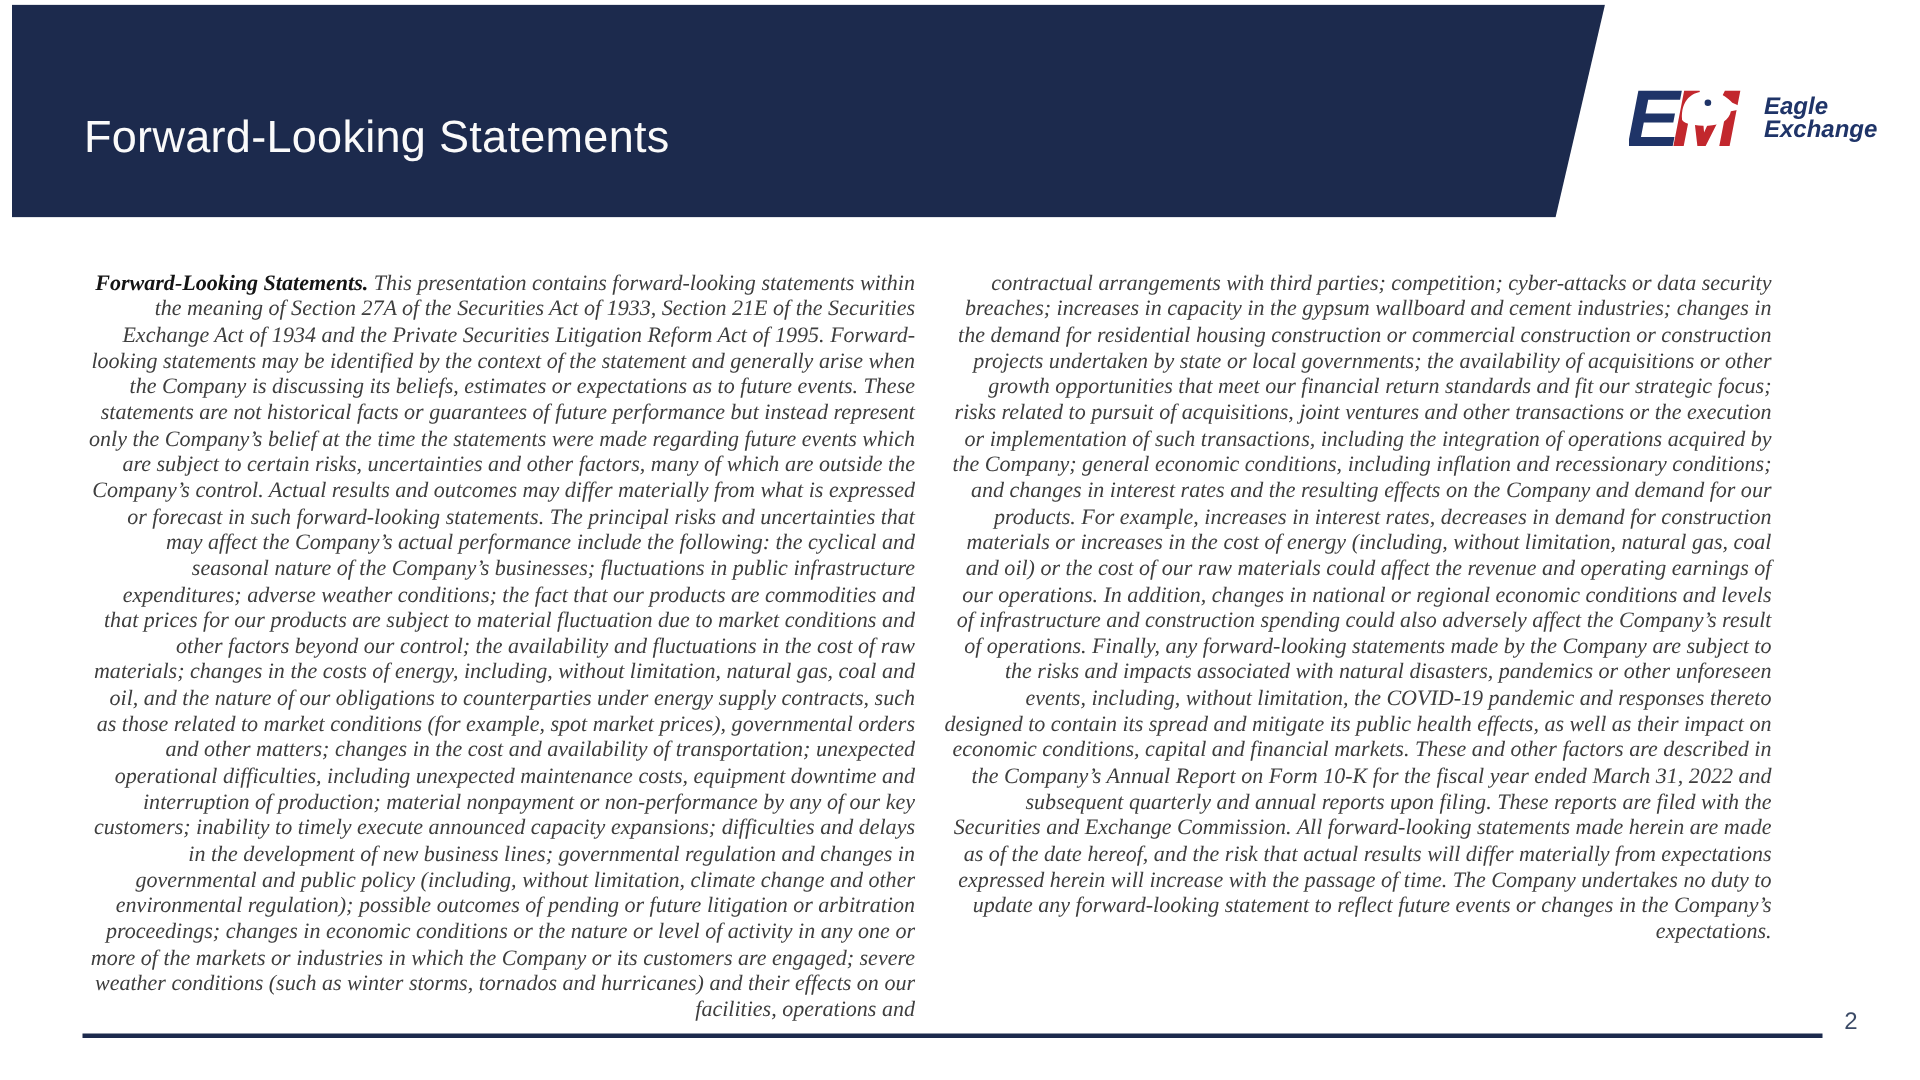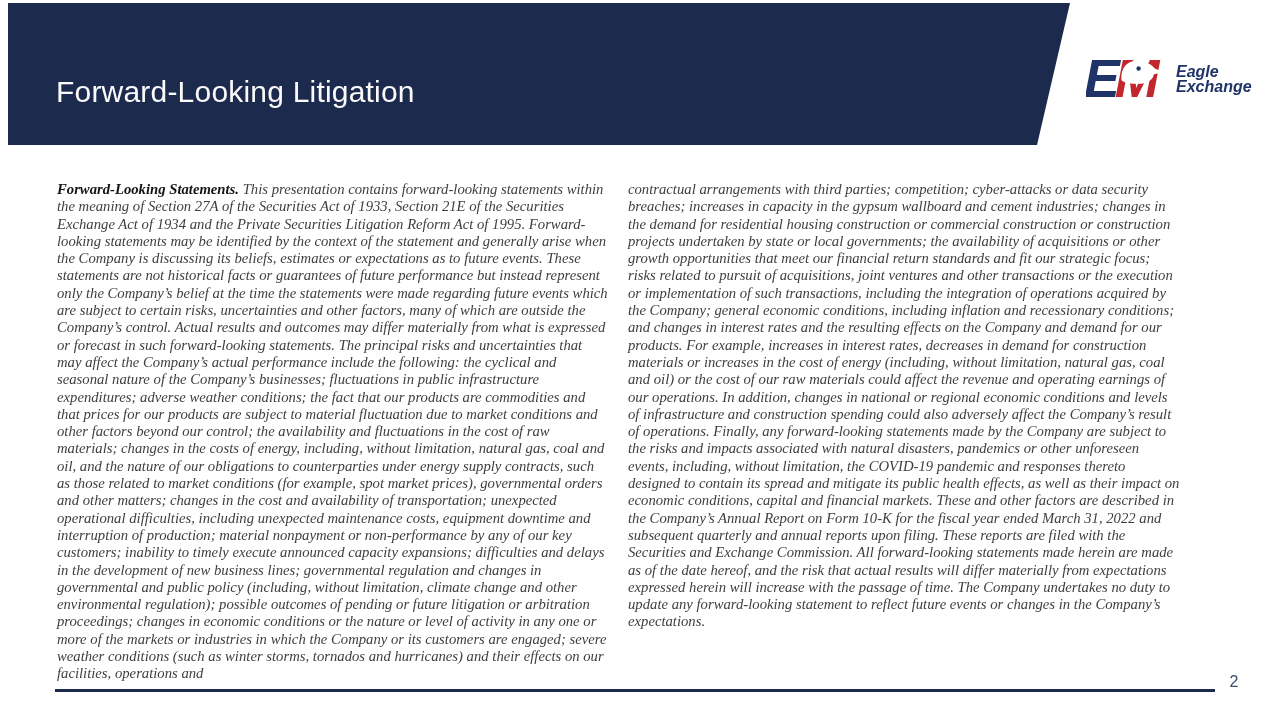--- a/index.html
+++ b/index.html
@@ -58,21 +58,21 @@
     top: 181px;
     width: 1124px;
     display: flex;
     justify-content: space-between;
     font-family: "Liberation Serif", serif;
     font-style: italic;
     font-size: 14.7px;
     line-height: 17.3px;
     color: #3e3e3e;
   }
-  .col { width: 553px; margin: 0; text-align: left; }
+  .col { width: 553px; margin: 0; text-align: right; }
   .lead { font-weight: bold; color: #141414; }
   
   .footer-line {
     position: absolute;
     left: 55px;
     top: 689px;
     width: 1160px;
     height: 3px;
     background: #1c2a4d;
   }
@@ -85,21 +85,21 @@
     font-size: 16px;
     color: #3b4a66;
   }
 </style>
 </head>
 <body>
 
 <div class="slide">
 
   <div class="header">
-    <h1 class="title">Forward-Looking Litigation</h1>
+    <h1 class="title">Forward-Looking Statements</h1>
   </div>
 
   <div class="logo">
     <svg class="logo-mark" viewBox="0 0 92 52" xmlns="http://www.w3.org/2000/svg">
       <text x="-2" y="45" font-family="Liberation Sans, sans-serif" font-weight="bold" font-style="italic" font-size="56" fill="#1f3468">E</text>
       <text x="30" y="45" font-family="Liberation Sans, sans-serif" font-weight="bold" font-style="italic" font-size="56" fill="#c2272d">M</text>
       <path d="M37 27 C36 13 44 7 54 7 C63 7 68 11 72 15 L81 19 L71 21 C70 27 64 31 55 31 C46 31 39 30 37 27 Z" fill="#ffffff"></path>
       <circle cx="55" cy="15" r="2.3" fill="#1f3468"></circle>
     </svg>
     <div class="logo-name">

